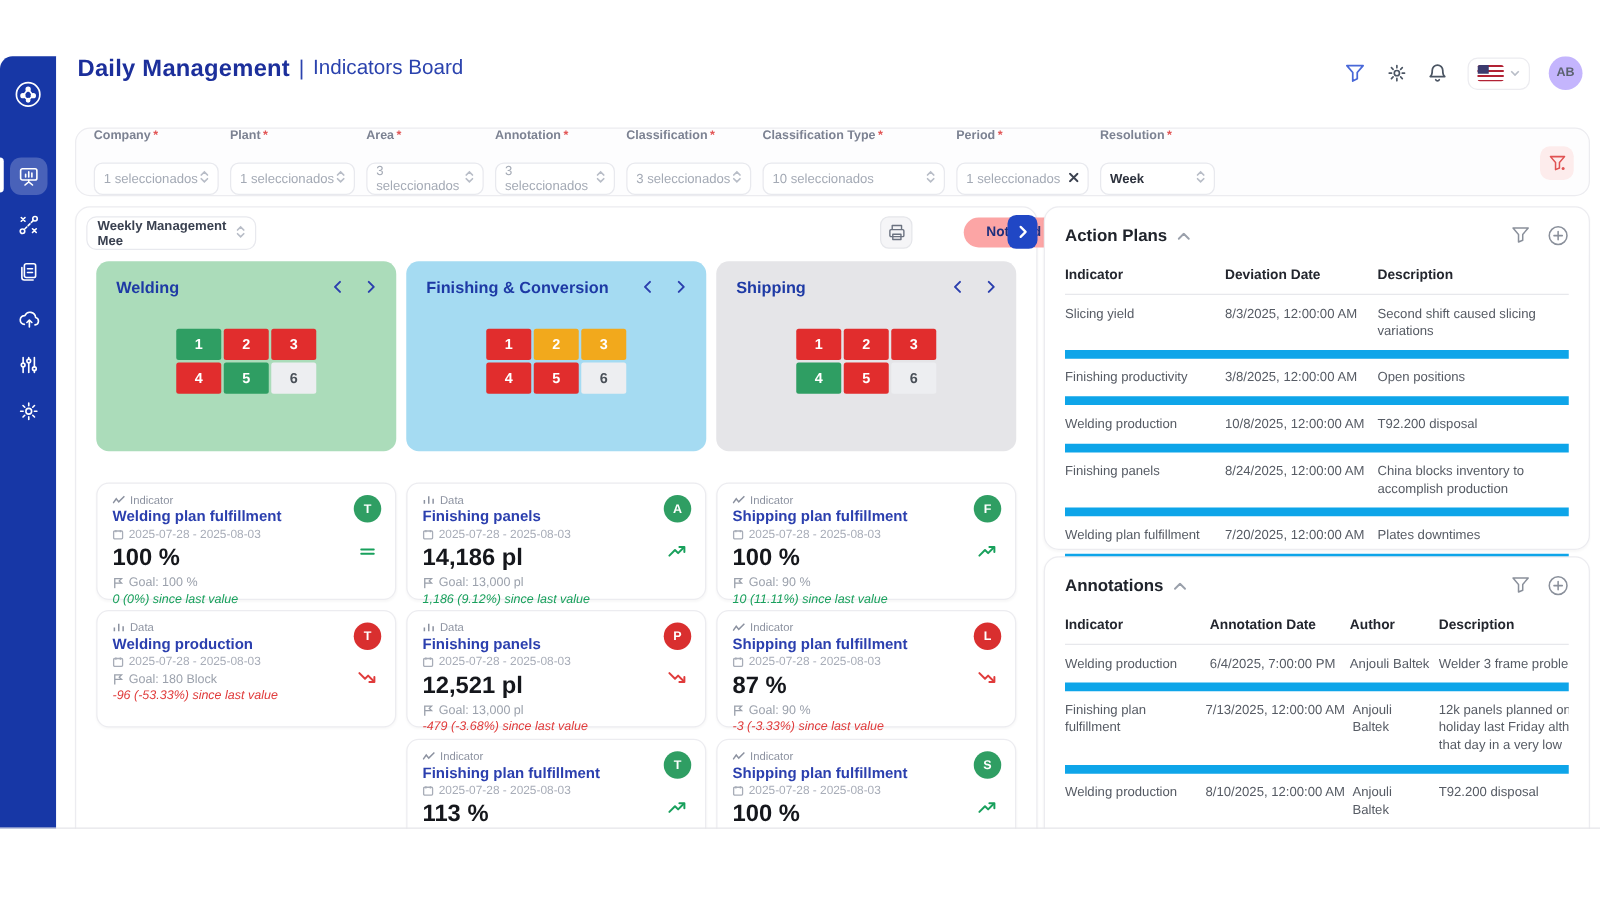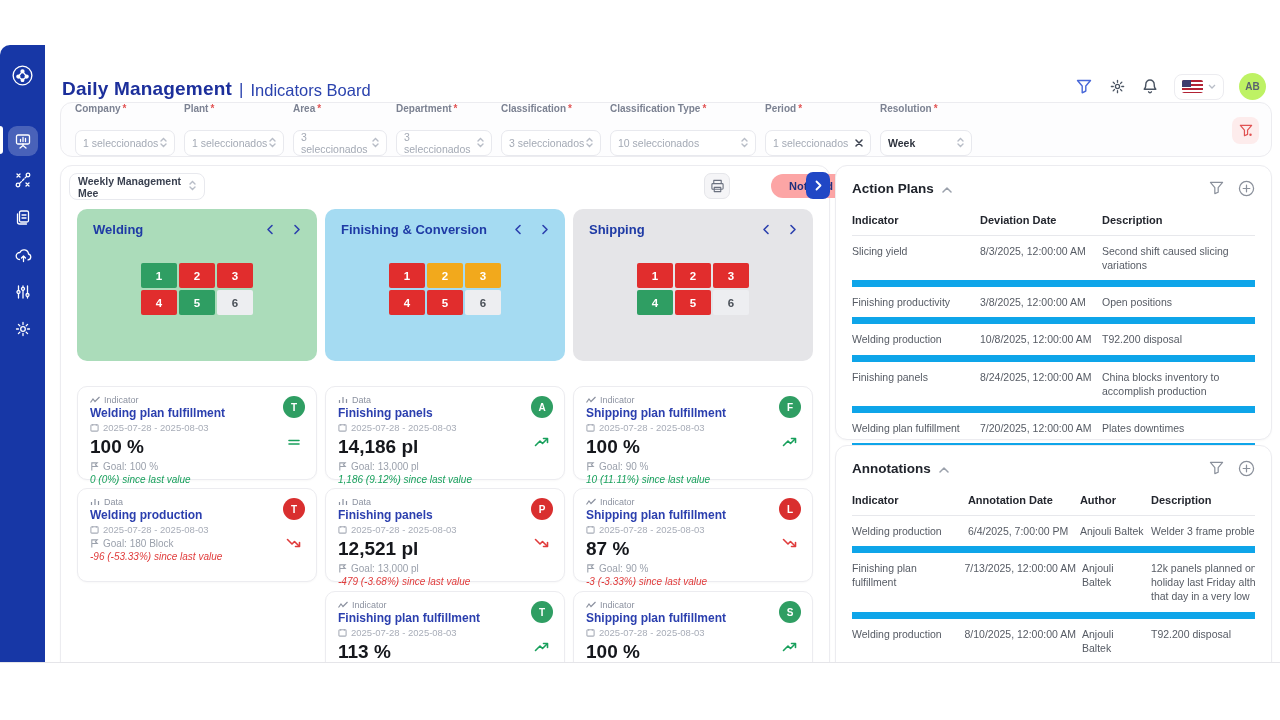--- a/index.html
+++ b/index.html
@@ -12,33 +12,33 @@
   .side-item { position:absolute; left:8px; width:30px; height:30px; display:flex; align-items:center; justify-content:center; border-radius:9px; cursor:pointer; }
   .side-item.active { background:rgba(255,255,255,.22); }
   .active-pill { position:absolute; left:0; top:81px; width:3px; height:28px; background:#fff; border-radius:0 4px 4px 0; }
   .side-item svg, .side-logo svg { stroke:#fff; fill:none; stroke-width:1.3; stroke-linecap:round; stroke-linejoin:round; }
 
   
   .content { position:absolute; left:45px; top:45px; width:1235px; height:618px; background:#fff; overflow:hidden; }
   .app-bottom-line { position:absolute; left:0; top:662px; width:1280px; height:1px; background:#e5e5e9; }
 
   
-  .topbar { position:absolute; left:0; top:0; width:100%; height:55px; display:flex; align-items:flex-end; padding:0 14px 0 17px; }
+  .topbar { position:absolute; left:0; top:0; width:100%; height:55px; display:flex; align-items:flex-start; padding:0 14px 0 17px; }
   .page-title { font-size:19px; font-weight:800; color:#1c2f9b; letter-spacing:.2px; }
   .page-sep { font-size:17px; color:#2b43ae; margin:0 7px; font-weight:400; }
   .page-sub { font-size:16.5px; color:#2b43ae; font-weight:500; }
   .topbar-right { margin-left:auto; display:flex; align-items:center; gap:15px; }
   .tb-icon { width:18px; height:18px; display:flex; align-items:center; justify-content:center; cursor:pointer; }
   .tb-icon svg { fill:none; stroke:#4b5563; stroke-width:1.4; stroke-linecap:round; stroke-linejoin:round; }
   .tb-icon.blue svg { stroke:#4968d8; }
   .lang-box { width:50px; height:26px; border:1px solid #ececf0; border-radius:8px; display:flex; align-items:center; justify-content:center; gap:5px; cursor:pointer; }
   .flag { width:21px; height:13px; border-radius:2px; position:relative; overflow:hidden;
           background:repeating-linear-gradient(#b22234 0 2px, #fff 2px 4px); }
   .flag::after { content:""; position:absolute; left:0; top:0; width:9px; height:7px; background:#3c3b6e; }
-  .avatar { width:27px; height:27px; border-radius:50%; background:#bef264; color:#5b6270; font-size:10px; font-weight:700; display:flex; align-items:center; justify-content:center; cursor:pointer; }
+  .avatar { width:27px; height:27px; border-radius:50%; background:#c4b5fd; color:#5b6270; font-size:10px; font-weight:700; display:flex; align-items:center; justify-content:center; cursor:pointer; }
 
   
   .filterbar { position:absolute; left:15px; top:57px; width:1212px; height:55px; background:#fdfdfe; border:1px solid #ececf0; border-radius:12px; display:flex; align-items:center; padding:0 14px; gap:9px; }
   .ffield { display:flex; flex-direction:column; }
   .flabel { font-size:10px; color:#7c8292; font-weight:600; margin-bottom:16px; }
   .freq { color:#e25555; margin-left:2px; }
   .fselect { height:26px; border:1px solid #e8e9ee; border-radius:7px; background:#fff; display:flex; align-items:center; justify-content:space-between; padding:0 7px; font-size:10.5px; color:#a4aab5; cursor:pointer; }
   .fselect.dark { color:#2d323d; font-weight:600; }
   .stepper svg { stroke:#b8bdc7; fill:none; stroke-width:1.4; stroke-linecap:round; }
   .clear-x svg { stroke:#3c4250; fill:none; stroke-width:1.5; stroke-linecap:round; }
@@ -233,21 +233,21 @@
       <div class="ffield" style="width:94px">
         <div class="flabel"><span>Area</span><span class="freq">*</span></div>
         <div class="fselect">
             <span>3 seleccionados</span>
             <span class="stepper"><svg width="7" height="11" viewBox="0 0 7 11">
                 <path d="M1 4l2.5-2.5L6 4M1 7l2.5 2.5L6 7"></path>
               </svg></span>
           </div>
       </div>
       <div class="ffield" style="width:96px">
-        <div class="flabel"><span>Department</span><span class="freq">*</span></div>
+        <div class="flabel"><span>Annotation</span><span class="freq">*</span></div>
         <div class="fselect">
             <span>3 seleccionados</span>
             <span class="stepper"><svg width="7" height="11" viewBox="0 0 7 11">
                 <path d="M1 4l2.5-2.5L6 4M1 7l2.5 2.5L6 7"></path>
               </svg></span>
           </div>
       </div>
       <div class="ffield" style="width:100px">
         <div class="flabel"><span>Classification</span><span class="freq">*</span></div>
         <div class="fselect">

